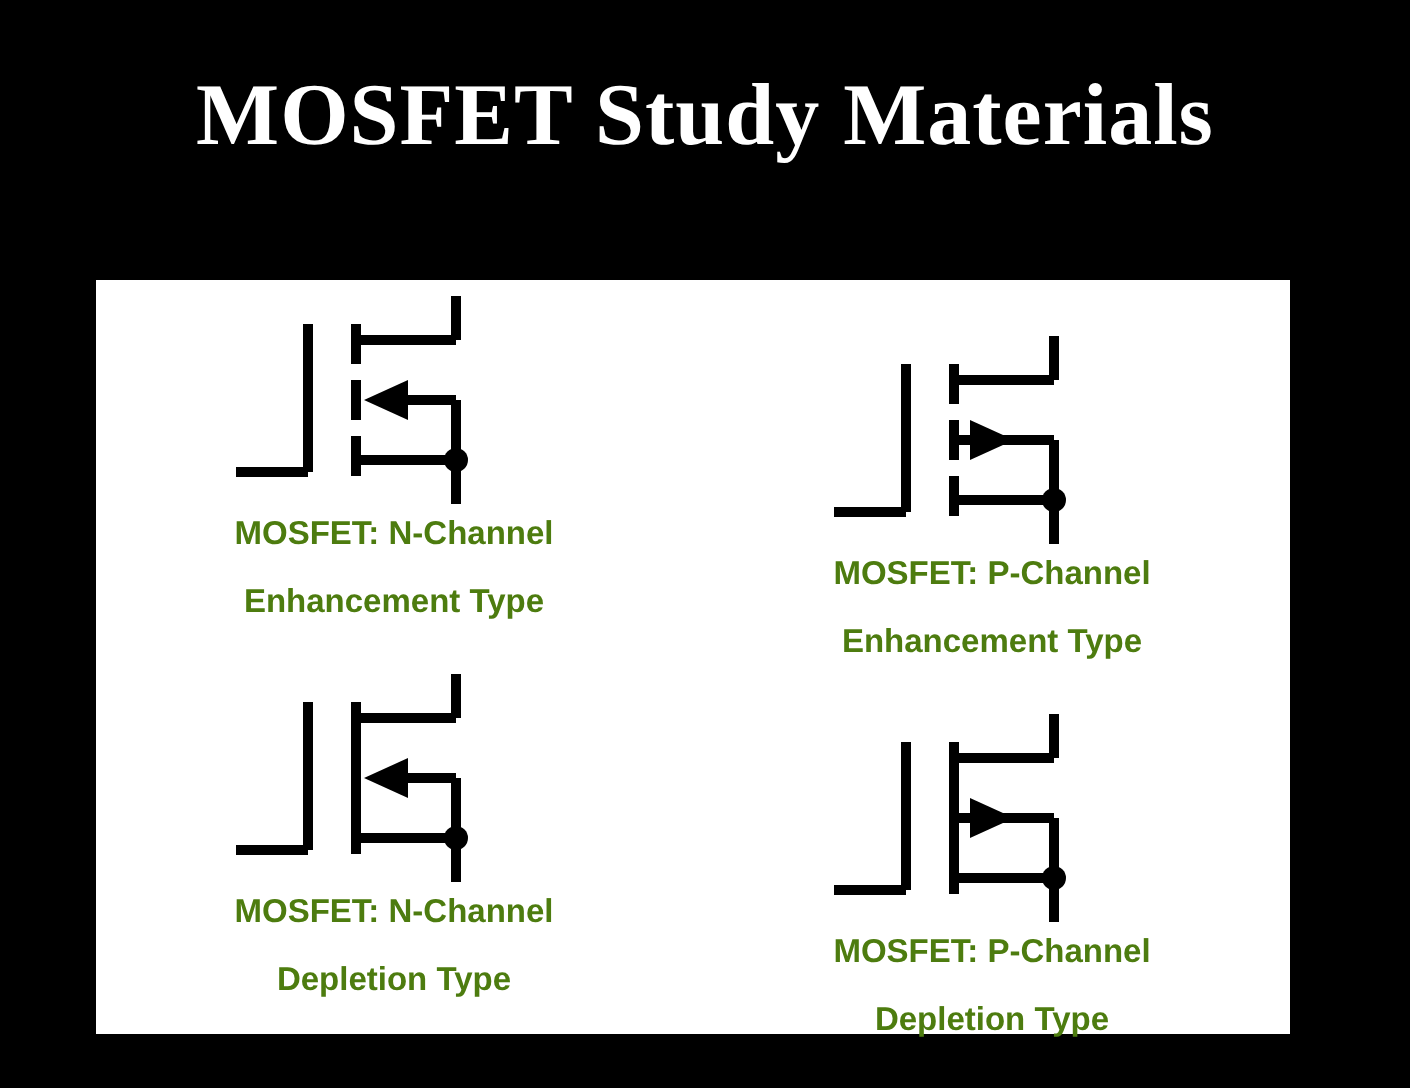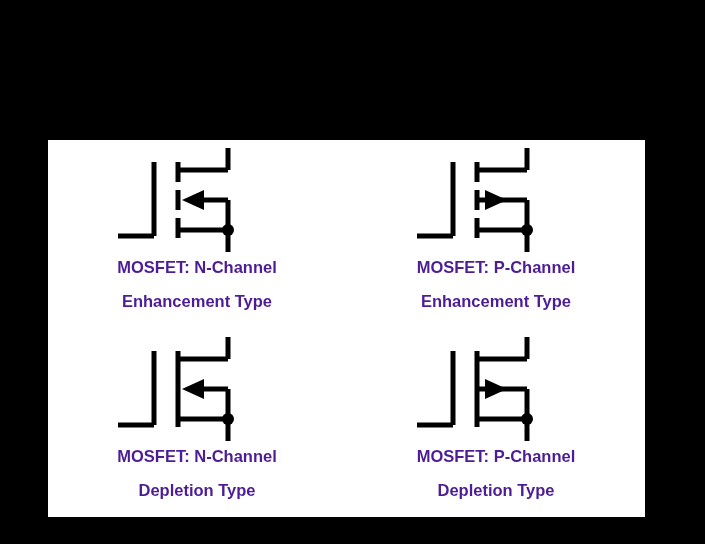--- a/index.html
+++ b/index.html
@@ -42,49 +42,50 @@
     background: #ffffff;
   }
   .sym-cell {
     position: absolute;
     width: 298px;
     height: 188px;
   }
   .cell-r0 { top: 0px; }
   .cell-r1 { top: 189px; }
   .cell-c0 { left: 0px; }
-  .cell-c1 { left: 299px; }
+  .cell-c1 { left: 299px; margin-top: 20px; }
 
   .sym-svg {
     position: absolute;
     left: 50%;
     top: 6px;
     transform: translateX(-50%);
     display: block;
   }
   .sym-caption {
     position: absolute;
     left: 0;
     width: 298px;
     text-align: center;
-    color: #4c1d95;
+    color: #4d7c0f;
     font-family: "Liberation Sans", sans-serif;
     font-weight: bold;
     font-size: 16.5px;
     line-height: 24px;
     white-space: nowrap;
   }
   .cap-line1 { top: 115px; }
   .cap-line2 { top: 149px; }
 </style>
 </head>
 <body>
 
 <div id="slide">
 
+  <div id="slide-title">MOSFET Study Materials</div>
 
   <div id="figure-panel">
 
     <div class="sym-cell cell-r0 cell-c0">
       <svg class="sym-svg" width="170" height="108" viewBox="0 0 170 108">
         <g fill="#000000" stroke="#000000" stroke-width="5" stroke-linecap="butt">
 
           <line x1="42" y1="16" x2="42" y2="90"></line>
 
           <line x1="6" y1="90" x2="42" y2="90"></line>

